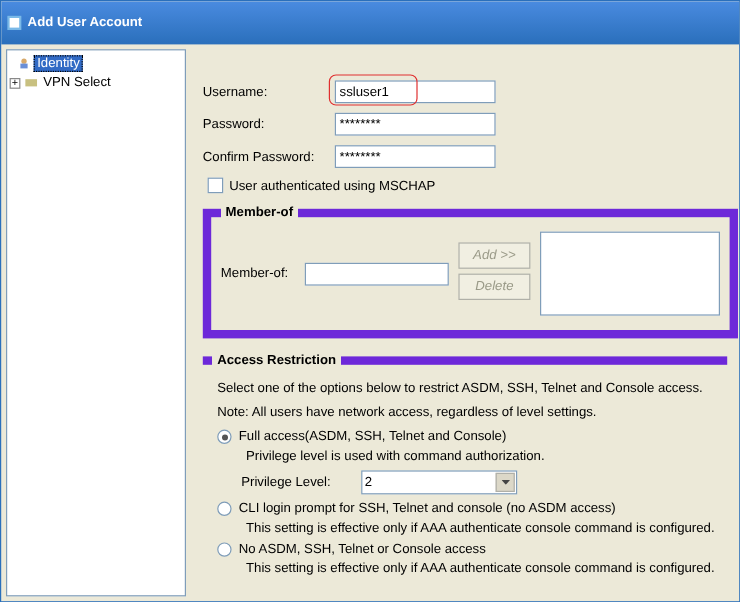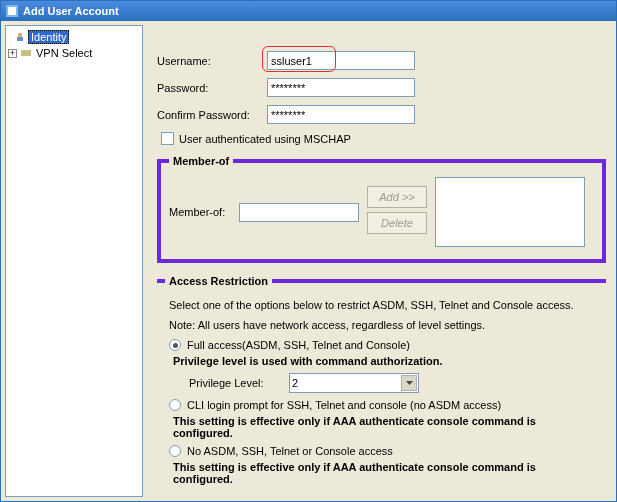--- a/index.html
+++ b/index.html
@@ -1,44 +1,44 @@
 <!DOCTYPE html>
 <html><head>
 <meta charset="utf-8">
 <style>
   * { box-sizing: border-box; font-family: Tahoma, Arial, sans-serif; font-size: 11px; }
   body { margin: 0; background: #ece9d8; }
   .window { width: 617px; height: 502px; background: #ece9d8; border: 1px solid #2a6fbb; display: flex; flex-direction: column; overflow: hidden; }
   .titlebar { height: 36px; background: linear-gradient(#4a8be0, #2a6fbb); color: #fff; font-weight: bold; display: flex; align-items: center; padding: 0 4px; }
   .titlebar .icon { width: 14px; height: 14px; margin-right: 4px; display: inline-flex; align-items: center; justify-content: center; }
   .body { flex: 1; display: flex; }
-  .sidebar { width: 138px; background: #fff; border: 1px solid #7f9db9; margin: 4px; padding: 2px 0; }
+  .sidebar { width: 150px; background: #fff; border: 1px solid #7f9db9; margin: 4px; padding: 2px 0; }
   .tree-item { display: flex; align-items: center; padding: 1px 2px; }
   .tree-item.selected .tree-label { background: #316ac5; color: #fff; border: 1px dotted #000; padding: 0 2px; }
   .tree-label { padding: 0 2px; }
   .tree-icon { width: 12px; height: 12px; margin-right: 2px; display: inline-flex; align-items: center; justify-content: center; }
   .expander { width: 9px; height: 9px; border: 1px solid #888; display: inline-flex; align-items: center; justify-content: center; font-size: 9px; line-height: 7px; margin-right: 3px; background: #fff; color: #000; }
   .content { flex: 1; padding: 30px 10px 10px 10px; overflow: hidden; }
   .form-row { display: flex; align-items: center; margin-bottom: 8px; }
   .form-label { width: 110px; }
-  .text-input { width: 148px; height: 19px; border: 1px solid #7f9db9; background: #fff; padding: 1px 3px; font-size: 11px; }
+  .text-input { width: 134px; height: 19px; border: 1px solid #7f9db9; background: #fff; padding: 1px 3px; font-size: 11px; }
   .highlight-border { position: absolute; border: 1.5px solid #e03030; border-radius: 6px; pointer-events: none; }
   .input-wrap { position: relative; display: inline-block; }
   .checkbox-row { display: flex; align-items: center; margin: 6px 0 10px 4px; }
   .checkbox { width: 13px; height: 13px; border: 1px solid #7f9db9; background: #fff; margin-right: 5px; }
-  fieldset { border: 4px solid #6d28d9; margin: 6px 0 12px 0; padding: 10px 8px 12px 8px; }
+  fieldset { border: 7px solid #6d28d9; margin: 6px 0 12px 0; padding: 10px 8px 12px 8px; }
   legend { font-weight: bold; padding: 0 4px; }
   .member-row { display: flex; align-items: center; }
   .btn { width: 60px; height: 22px; border: 1px solid #b0b0a8; background: #f1efe2; color: #9a9a88; display: flex; align-items: center; justify-content: center; margin-bottom: 4px; }
   .listbox { width: 150px; height: 70px; border: 1px solid #7f9db9; background: #fff; }
   .btn-col { display: flex; flex-direction: column; margin: 0 8px; font-style: italic; }
   .radio { width: 12px; height: 12px; border: 1px solid #7f9db9; border-radius: 50%; background: #fff; display: inline-flex; align-items: center; justify-content: center; margin-right: 6px; flex: none; }
   .radio.checked::after { content: ""; width: 5px; height: 5px; background: #555; border-radius: 50%; }
   .radio-row { display: flex; align-items: flex-end; margin: 6px 0 4px 4px; }
-  .sub-text { margin: 4px 0 6px 8px; font-weight: bold; }
+  .sub-text { margin: 4px 0 6px 28px; }
   .select { width: 130px; height: 20px; border: 1px solid #7f9db9; background: #fff; display: flex; align-items: center; padding: 0 2px; position: relative; }
   .select-arrow { position: absolute; right: 1px; top: 1px; width: 16px; height: 16px; background: #dcd8c8; border: 1px solid #b0b0a8; display: flex; align-items: center; justify-content: center; }
   .note { margin: 2px 0 8px 4px; }
   .spacer6 { width: 6px; height: 16px; display: inline-block; }
   .priv-row { display: flex; align-items: center; margin-left: 24px; margin-bottom:6px; }
 </style>
 </head>
 <body>
 
 <div class="window">

